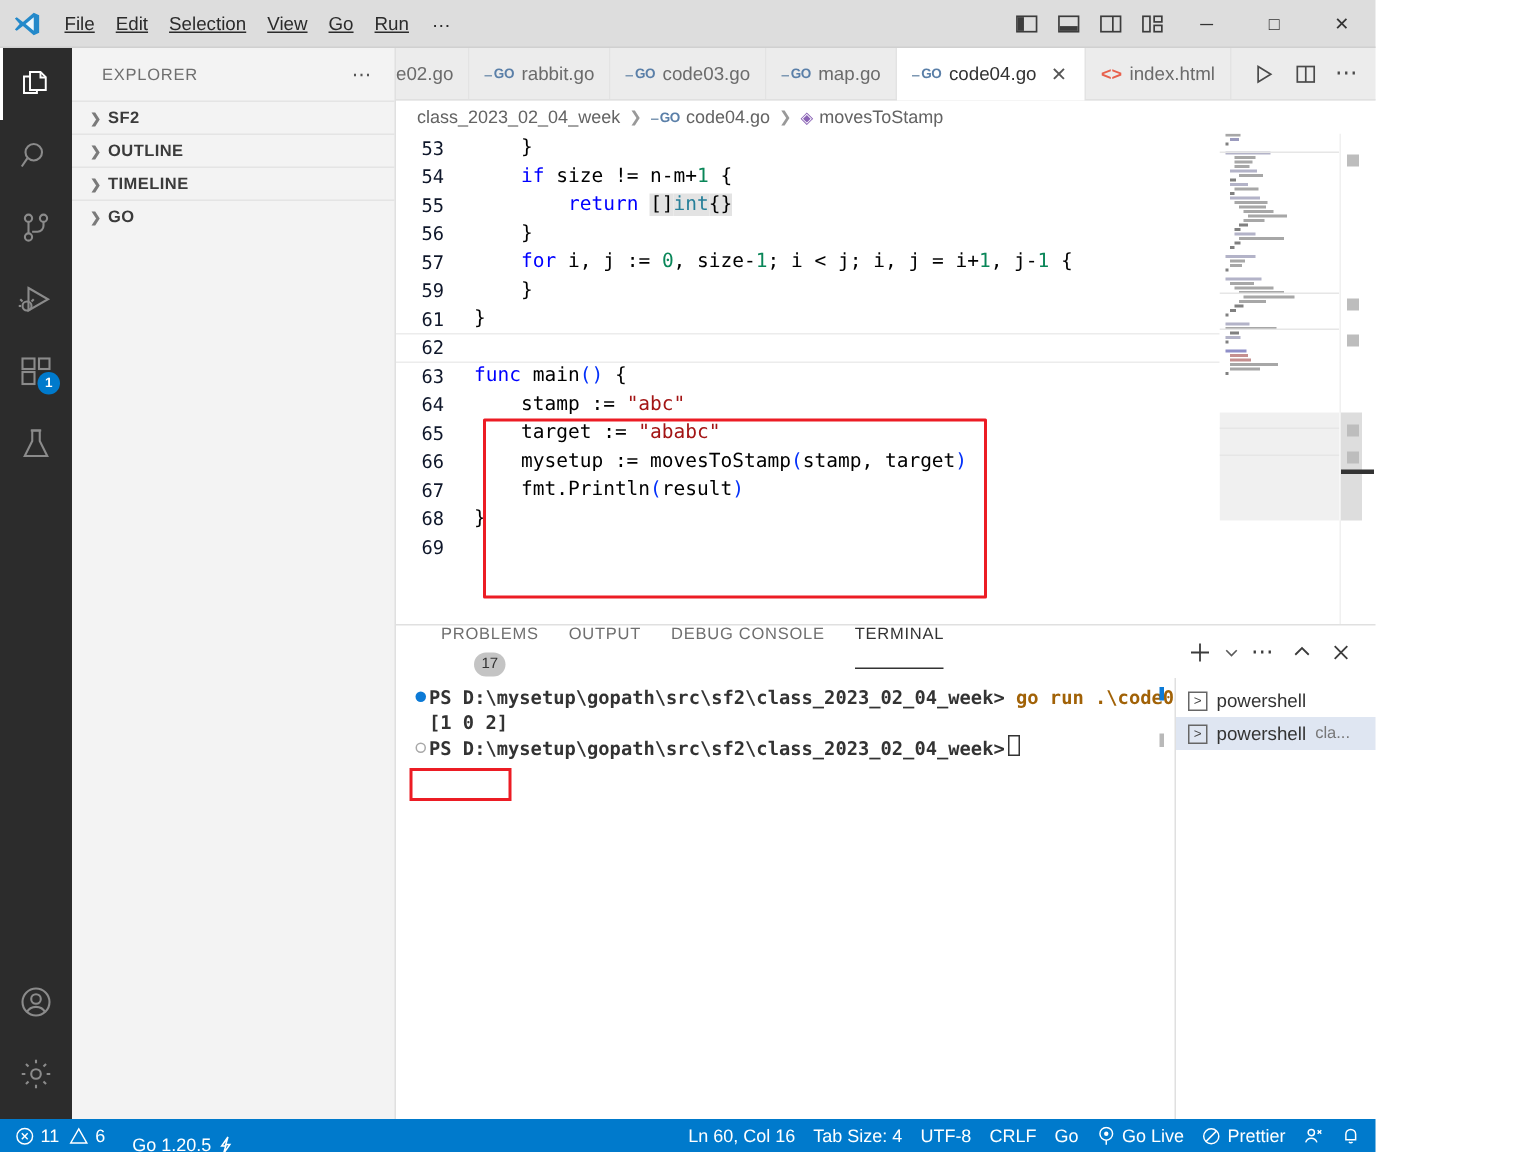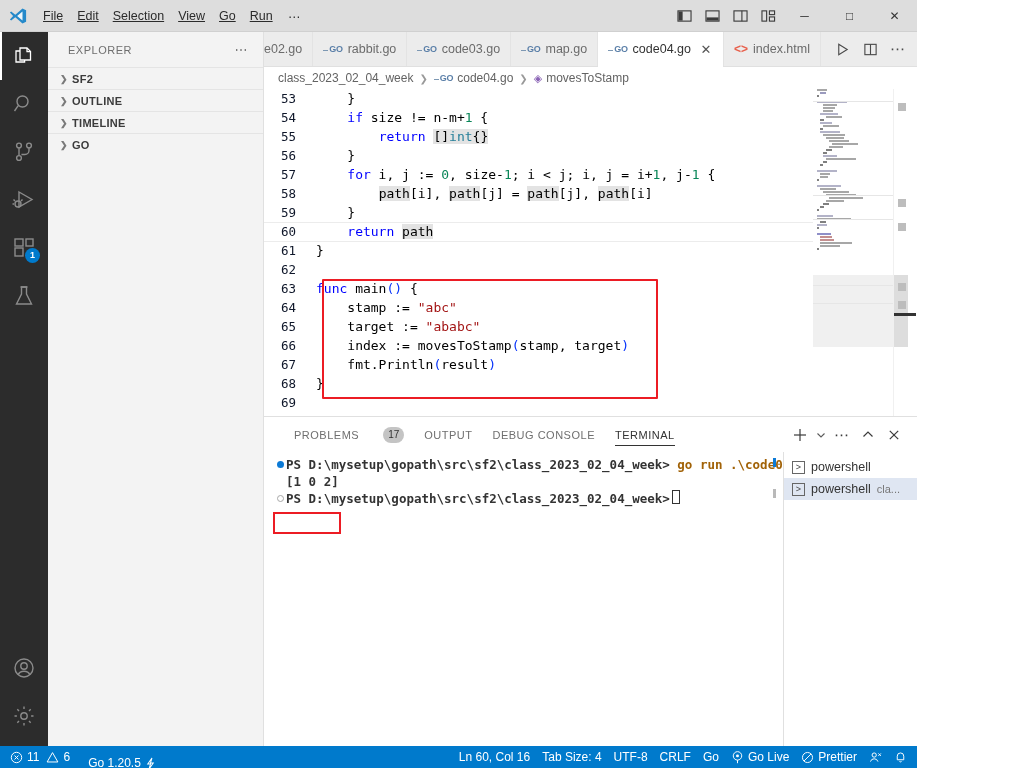--- a/index.html
+++ b/index.html
@@ -227,21 +227,21 @@
     background: #ffffff; display: flex; flex-direction: column;
     border-top: 1px solid #e0e0e0;
   }
   .panel-header {
     height: 35px; flex: 0 0 35px; display: flex; align-items: center;
     padding-left: 20px; gap: 0px;
   }
   .panel-tab {
     font-size: 11px; letter-spacing: .5px; color: #6f6f6f;
     padding: 0 10px; height: 35px; display: flex; align-items: center;
-    gap: 24px; position: relative;
+    gap: 6px; position: relative; flex-direction: column;
   }
   .panel-tab.active { color: #333333; }
   .panel-tab.active::after {
     content: ""; position: absolute; left: 10px; right: 10px;
     bottom: 6px; height: 1px; background: #333333;
   }
   .prob-badge {
     background: #c4c4c4; color: #333; border-radius: 9px;
     font-size: 10px; min-width: 20px; height: 16px; line-height: 16px;
     text-align: center; padding: 0 5px; letter-spacing: 0;
@@ -503,29 +503,27 @@
         <span>movesToStamp</span>
       </div>
 
       <div class="code-area">
         <div class="code-scroll" id="code-root">
             <div class="code-line"><span class="ln">53</span><span class="code-text"><span class="br">    }</span></span></div>
             <div class="code-line"><span class="ln">54</span><span class="code-text"><span>    </span><span class="k">if</span><span> size != n-m+</span><span class="nm">1</span><span> {</span></span></div>
             <div class="code-line"><span class="ln">55</span><span class="code-text"><span>        </span><span class="k">return</span><span> </span><span class="hl">[]</span><span class="ty hl">int</span><span class="hl">{}</span></span></div>
             <div class="code-line"><span class="ln">56</span><span class="code-text"><span>    }</span></span></div>
             <div class="code-line"><span class="ln">57</span><span class="code-text"><span>    </span><span class="k">for</span><span> i, j := </span><span class="nm">0</span><span>, size-</span><span class="nm">1</span><span>; i &lt; j; i, j = i+</span><span class="nm">1</span><span>, j-</span><span class="nm">1</span><span> {</span></span></div>
-            <div class="code-line"><span class="ln">58</span><span class="code-text"><span>        </span><span class="hl">path</span><span>[i], </span><span class="hl">path</span><span>[j] = </span><span class="hl">path</span><span>[j], </span><span class="hl">path</span><span>[i]</span></span></div>
             <div class="code-line"><span class="ln">59</span><span class="code-text"><span>    }</span></span></div>
-            <div class="code-line"><span class="ln">60</span><span class="code-text"><span>    </span><span class="k">return</span><span> </span><span class="hl">path</span></span></div>
             <div class="code-line"><span class="ln">61</span><span class="code-text"><span>}</span></span></div>
             <div class="code-line"><span class="ln">62</span><span class="code-text"><span></span></span></div>
             <div class="code-line"><span class="ln">63</span><span class="code-text"><span class="k">func</span><span> </span><span>main</span><span class="bp">()</span><span> {</span></span></div>
             <div class="code-line"><span class="ln">64</span><span class="code-text"><span>    stamp := </span><span class="st">"abc"</span></span></div>
             <div class="code-line"><span class="ln">65</span><span class="code-text"><span>    target := </span><span class="st">"ababc"</span></span></div>
-            <div class="code-line"><span class="ln">66</span><span class="code-text"><span>    index := movesToStamp</span><span class="bp">(</span><span>stamp, target</span><span class="bp">)</span></span></div>
+            <div class="code-line"><span class="ln">66</span><span class="code-text"><span>    mysetup := movesToStamp</span><span class="bp">(</span><span>stamp, target</span><span class="bp">)</span></span></div>
             <div class="code-line"><span class="ln">67</span><span class="code-text"><span>    fmt.Println</span><span class="bp">(</span><span>result</span><span class="bp">)</span></span></div>
             <div class="code-line"><span class="ln">68</span><span class="code-text"><span>}</span></span></div>
             <div class="code-line"><span class="ln">69</span><span class="code-text"><span></span></span></div>
           </div>
 
         <div class="editor-decor-line" style="top:133px;"></div>
         <div class="editor-decor-line" style="top:152px;"></div>
 
         <div class="annot-box" style="left:58px; top:190px; width:336px; height:120px;"></div>
 

